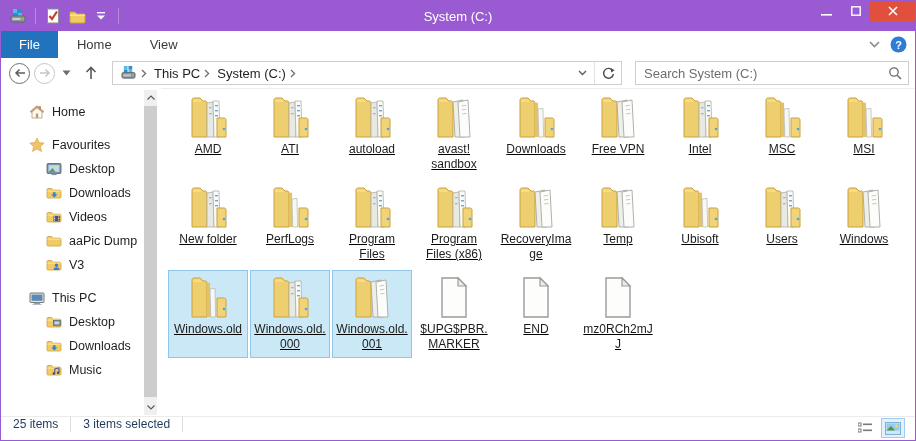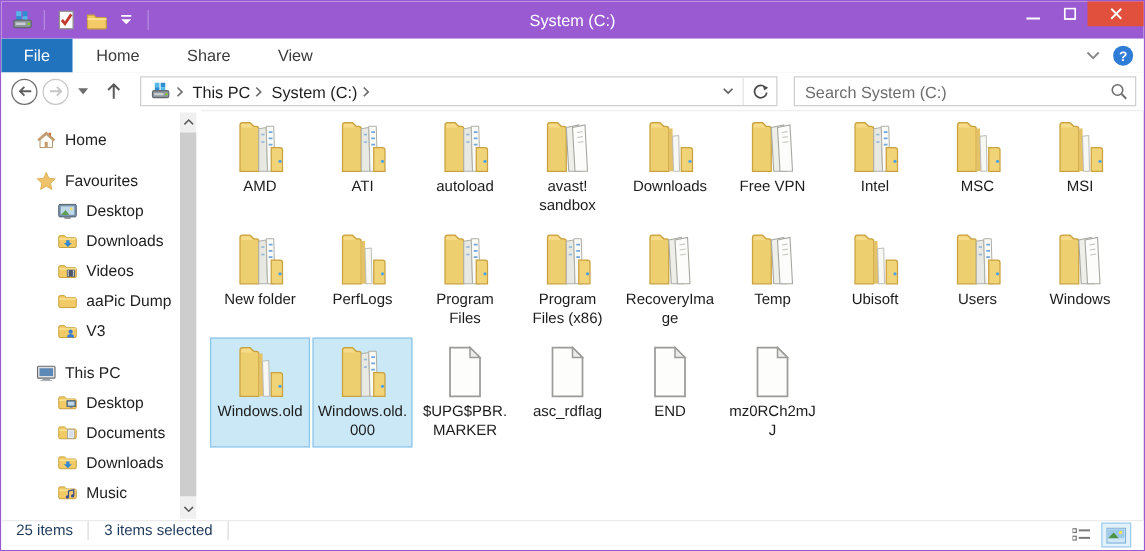--- a/index.html
+++ b/index.html
@@ -44,21 +44,21 @@
   .side-item.sect{margin-top:9px;}
   .sicon{width:16px;height:16px;display:flex;align-items:center;justify-content:center;flex:0 0 16px;}
   .sscroll{position:absolute;right:4px;top:2px;bottom:2px;width:13px;background:#F0F0F0;}
   .sscroll .arr{position:absolute;left:0;width:13px;height:15px;display:flex;align-items:center;justify-content:center;color:#5A5A5A;}
   .sscroll .arr.up{top:0;}
   .sscroll .arr.down{bottom:0;}
   .sscroll .thumb{position:absolute;left:0;top:16px;bottom:18px;width:13px;background:#CDCDCD;}
   
   .grid{position:absolute;left:166px;top:89px;width:740px;display:flex;flex-wrap:wrap;align-content:flex-start;}
   .tile{width:80px;height:88px;margin:0 1px 2px 1px;display:flex;flex-direction:column;align-items:center;
-        border:1px solid transparent;box-sizing:border-box;padding-top:2px;}
+        border:1px solid transparent;box-sizing:border-box;padding-top:2px;text-decoration:underline;}
   .tile.selected{background:#CBE8F6;border-color:#8FC6EA;}
   .ficon{width:48px;height:48px;display:block;}
   .flabel{max-width:74px;text-align:center;font-size:12px;line-height:15px;color:#1C1C1C;word-wrap:break-word;word-break:break-word;margin-top:1px;}
   
   .statusbar{position:absolute;left:0;bottom:0;width:100%;height:23px;background:#fff;border-top:1px solid #EBEBEB;
              display:flex;align-items:flex-start;font-size:12px;color:#1E395B;}
   .statusbar .st{padding:0 12px;}
   .statusbar .ssep{width:1px;height:15px;background:#DCDCDC;}
   .view-btns{position:absolute;right:10px;top:1px;display:flex;gap:4px;}
   .vbtn{width:24px;height:20px;display:flex;align-items:center;justify-content:center;border:1px solid transparent;box-sizing:border-box;}
@@ -124,23 +124,20 @@
 
 <div class="ribbon">
   <div id="tabs" style="display: flex;">
       <div class="tab active">
         <span>File</span>
       </div>
       <div class="tab">
         <span>Home</span>
       </div>
       <div class="tab">
-        <span>Share</span>
-      </div>
-      <div class="tab">
         <span>View</span>
       </div>
     </div>
   <div class="ribbon-right">
     <span>
       <svg width="11" height="7" viewBox="0 0 11 7">
           <path d="M1 1 L5.5 5.5 L10 1" stroke="#8A8A8A" stroke-width="1.6" fill="none"></path>
         </svg>
     </span>
     <span>
@@ -338,31 +335,20 @@
             <rect x="9.8" y="11.3" width="2.2" height="1.2" fill="#8A8F94"></rect>
           </svg>
         </span>
     <span class="slabel">Desktop</span>
   </div>
       <div class="side-item indent1">
     <span class="sicon">
           <svg width="16" height="16" viewBox="0 0 16 16">
             <path d="M1 4.5 C1 3.9 1.4 3.5 2 3.5 L5.6 3.5 L7.4 5.2 L14 5.2 C14.6 5.2 15 5.6 15 6.2 L15 12 C15 12.6 14.6 13 14 13 L2 13 C1.4 13 1 12.6 1 12 Z" fill="#F2CB67" stroke="#C9A23F" stroke-width="0.8"></path>
 <path d="M1.4 5.6 L14.6 5.6 L14.6 6.8 L1.4 6.8 Z" fill="#FBE291"></path>
-            <rect x="8" y="5.8" width="5.4" height="6.8" fill="#FDFDFD" stroke="#9B9B98" stroke-width="0.7"></rect>
-      <path d="M9 7.6 L12.4 7.6 M9 9.2 L12.4 9.2 M9 10.8 L12.4 10.8" stroke="#9FB6CC" stroke-width="0.7"></path>
-          </svg>
-        </span>
-    <span class="slabel">Documents</span>
-  </div>
-      <div class="side-item indent1">
-    <span class="sicon">
-          <svg width="16" height="16" viewBox="0 0 16 16">
-            <path d="M1 4.5 C1 3.9 1.4 3.5 2 3.5 L5.6 3.5 L7.4 5.2 L14 5.2 C14.6 5.2 15 5.6 15 6.2 L15 12 C15 12.6 14.6 13 14 13 L2 13 C1.4 13 1 12.6 1 12 Z" fill="#F2CB67" stroke="#C9A23F" stroke-width="0.8"></path>
-<path d="M1.4 5.6 L14.6 5.6 L14.6 6.8 L1.4 6.8 Z" fill="#FBE291"></path>
             <polygon points="7,7.2 9.6,7.2 9.6,9.4 11.5,9.4 8.3,12.6 5.1,9.4 7,9.4" fill="#2E86D6"></polygon>
           </svg>
         </span>
     <span class="slabel">Downloads</span>
   </div>
       <div class="side-item indent1">
     <span class="sicon">
           <svg width="16" height="16" viewBox="0 0 16 16">
             <path d="M1 4.5 C1 3.9 1.4 3.5 2 3.5 L5.6 3.5 L7.4 5.2 L14 5.2 C14.6 5.2 15 5.6 15 6.2 L15 12 C15 12.6 14.6 13 14 13 L2 13 C1.4 13 1 12.6 1 12 Z" fill="#F2CB67" stroke="#C9A23F" stroke-width="0.8"></path>
 <path d="M1.4 5.6 L14.6 5.6 L14.6 6.8 L1.4 6.8 Z" fill="#FBE291"></path>
@@ -683,37 +669,40 @@
           <rect x="31" y="17" width="3" height="1.4" fill="#6FA8DC"></rect>
       <rect x="31" y="22" width="3" height="1.4" fill="#6FA8DC"></rect>
           <rect x="25" y="14" width="2.6" height="1.3" fill="#93B8D8"></rect>
       <rect x="25" y="20" width="2.6" height="1.3" fill="#93B8D8"></rect>
           <path d="M33 25 L40 25 C41.2 25 42 25.8 42 27 L42 44 L33 44 Z" fill="#F2D478" stroke="#C9A23F" stroke-width="1"></path>
 <circle cx="40" cy="36" r="1.3" fill="#4FA3E3"></circle>
         </svg>
       </span>
     <span class="flabel">Windows.old.000</span>
   </div>
+    <div class="tile selected">
+    <span class="ficon">
+        <svg width="48" height="48" viewBox="0 0 48 48">
+          <path d="M8 7 C8 5.8 9 5 10 5 L16 5 L19 8 L21 8 C22.2 8 23 8.8 23 10 L23 44 L8 44 Z" fill="#EECF6F" stroke="#C9A23F" stroke-width="1"></path>
+<path d="M9 6.2 L15.6 6.2 L18.4 9 L9 9 Z" fill="#F5DB8A"></path>
+      <path d="M23 9 L33 7 L35 44 L25 44 Z" fill="#EFEFEA" stroke="#A8A8A2" stroke-width="0.9"></path>
+      <path d="M28 9 L38 7 L40 44 L30 44 Z" fill="#FCFCFA" stroke="#A8A8A2" stroke-width="0.9"></path>
+      <path d="M31.5 13 L36 12.3 M31.8 17 L36.3 16.3 M32.1 21 L36.6 20.3" stroke="#C9C9C3" stroke-width="1"></path>
+        </svg>
+      </span>
+    <span class="flabel">Windows.old.001</span>
+  </div>
     <div class="tile">
     <span class="ficon">
         <svg width="48" height="48" viewBox="0 0 48 48">
       <path d="M12 5 L28 5 L36 13 L36 44 L12 44 Z" fill="#FDFDFC" stroke="#9B9B98" stroke-width="1.4"></path>
       <path d="M28 5 L28 13 L36 13 Z" fill="#ECECEA" stroke="#9B9B98" stroke-width="1.2"></path>
     </svg>
       </span>
     <span class="flabel">$UPG$PBR.MARKER</span>
-  </div>
-    <div class="tile">
-    <span class="ficon">
-        <svg width="48" height="48" viewBox="0 0 48 48">
-      <path d="M12 5 L28 5 L36 13 L36 44 L12 44 Z" fill="#FDFDFC" stroke="#9B9B98" stroke-width="1.4"></path>
-      <path d="M28 5 L28 13 L36 13 Z" fill="#ECECEA" stroke="#9B9B98" stroke-width="1.2"></path>
-    </svg>
-      </span>
-    <span class="flabel">asc_rdflag</span>
   </div>
     <div class="tile">
     <span class="ficon">
         <svg width="48" height="48" viewBox="0 0 48 48">
       <path d="M12 5 L28 5 L36 13 L36 44 L12 44 Z" fill="#FDFDFC" stroke="#9B9B98" stroke-width="1.4"></path>
       <path d="M28 5 L28 13 L36 13 Z" fill="#ECECEA" stroke="#9B9B98" stroke-width="1.2"></path>
     </svg>
       </span>
     <span class="flabel">END</span>
   </div>

